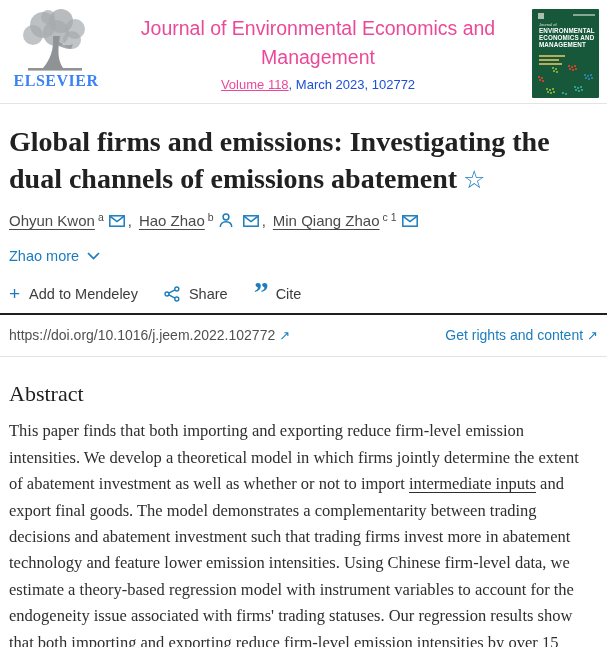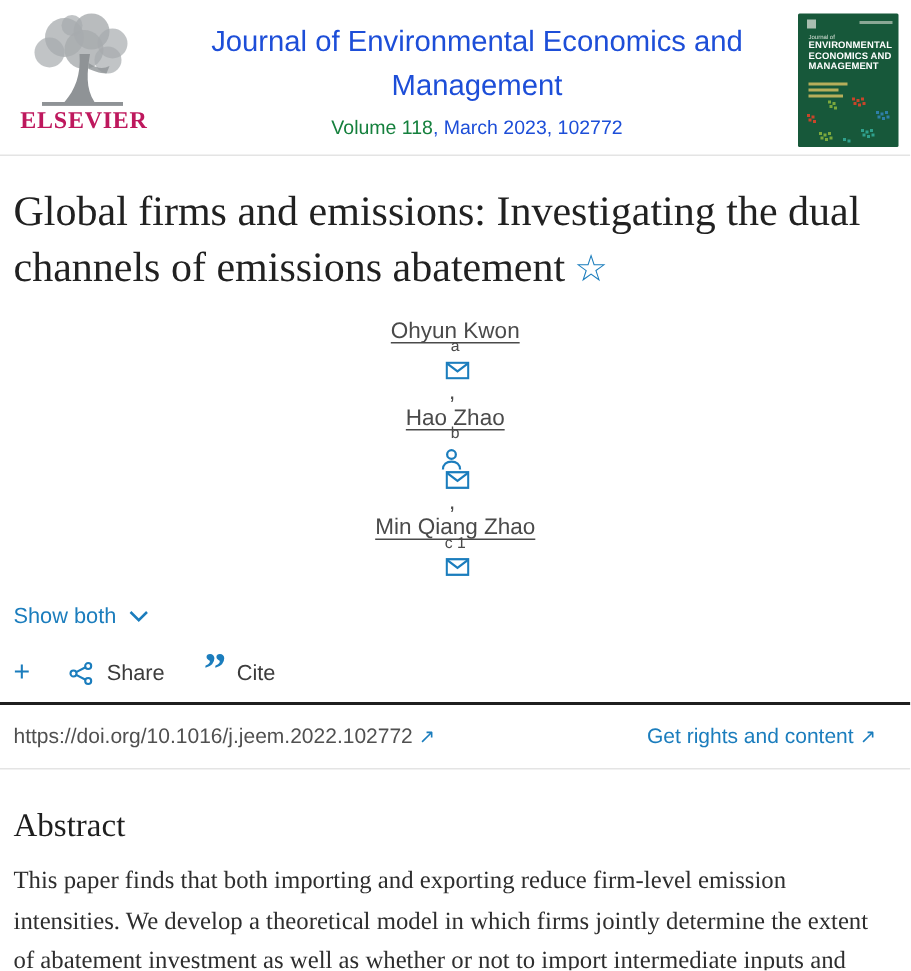--- a/index.html
+++ b/index.html
@@ -5,48 +5,48 @@
   * { margin:0; padding:0; box-sizing:border-box; }
   html,body { background:#fff; }
   body { font-family:"Liberation Sans", sans-serif; color:#3c3c3c; }
   .page { width:607px; height:647px; background:#fff; overflow:hidden; }
 
   
   .header { display:flex; align-items:flex-start; padding:8px 8px 6px 8px;
             border-bottom:1px solid #e4e4e4; height:104px; }
   .logo-col { width:96px; display:flex; flex-direction:column; align-items:center; }
   .logo-col .wordmark { font-family:"Liberation Serif", serif; font-weight:700;
-            color:#be185d; font-size:16px; letter-spacing:0.5px; margin-top:-2px; }
+            color:#3b82f6; font-size:16px; letter-spacing:0.5px; margin-top:-2px; }
   .head-mid { flex:1; text-align:center; padding-top:6px; }
-  .journal-title { font-size:19.5px; line-height:1.5; color:#1d4ed8; font-weight:400; }
+  .journal-title { font-size:19.5px; line-height:1.5; color:#ec4899; font-weight:400; }
   .vol-line { margin-top:4px; font-size:13px; }
-  .vol-link { color:#15803d; cursor:pointer; }
+  .vol-link { color:#ec4899; cursor:pointer;text-decoration:underline; }
   .issue-info { color:#1d4ed8; }
 
   
   .cover { width:67px; height:89px; background:#17583a; position:relative;
            flex-shrink:0; margin-top:1px; cursor:pointer; overflow:hidden;
            border-radius:1px; }
   .cover .corner-mark { position:absolute; left:6px; top:4px; width:6px; height:6px;
            background:#cfd8cf; opacity:.8; }
   .cover .top-right-bar { position:absolute; right:4px; top:5px; width:22px; height:2px;
            background:#bcc9bc; opacity:.7; }
   .cover .jof { position:absolute; left:7px; top:13px; font-size:4px; color:#d8e2d8; }
   .cover .cov-title { position:absolute; left:7px; top:18px; font-size:6.3px; font-weight:700;
            color:#ffffff; line-height:7.2px; letter-spacing:0.1px; }
   .cover .ed-bar { position:absolute; left:7px; height:2px; background:#d2bd62; opacity:.85; }
 
   
   .content { padding:0 9px; }
   .article-title { font-family:"Liberation Serif", serif; font-size:28px; line-height:1.33;
-           color:#212121; margin-top:19px; font-weight:400; max-width:592px; }
+           color:#212121; margin-top:19px; font-weight:700; max-width:592px; }
   .star { font-family:"DejaVu Sans", sans-serif; color:#1b7dbd; font-size:25px;
            margin-left:6px; cursor:pointer; }
   .authors { margin-top:15px; font-size:15px; color:#4a4a4a; display:flex;
-           align-items:center; flex-wrap:wrap;flex-direction:column; }
+           align-items:center; flex-wrap:wrap; }
   .author-name { color:#4a4a4a; text-decoration:underline; text-underline-offset:3px;
            cursor:pointer; }
   .sup { font-size:10.5px; vertical-align:super; margin:0 3px 0 3px; position:relative; top:-4px; }
   .a-sep { margin:0 7px 0 3px; }
   .icon-btn { display:inline-flex; align-items:center; cursor:pointer; margin-left:2px; }
   .person-ic { margin:0 8px 0 2px; display:inline-flex; }
 
   
   .show-more { margin-top:19px; color:#1b7dbd; font-size:14.5px; display:inline-flex;
            align-items:center; gap:8px; cursor:pointer; }
@@ -54,21 +54,21 @@
            font-size:14.5px; color:#3c3c3c; }
   .action { display:inline-flex; align-items:center; gap:9px; cursor:pointer; }
   .plus { color:#1b7dbd; font-size:19px; font-weight:400; line-height:14px; }
   .cite-quote { font-family:"Liberation Serif", serif; font-weight:700; color:#1b7dbd;
            font-size:30px; line-height:10px; height:14px; display:inline-block;
            overflow:visible; letter-spacing:-2px; }
 
   
   .doi-row { margin-top:11px; border-top:2px solid #1f1f1f; border-bottom:1px solid #e4e4e4;
            display:flex; justify-content:space-between; align-items:center;
-           padding:12px 23px 13px 9px; font-size:14px; }
+           padding:12px 9px 13px 9px; font-size:14px; }
   .doi-link { color:#505050; cursor:pointer; }
   .arrow { font-family:"DejaVu Sans", sans-serif; color:#1b7dbd; font-size:13px; margin-left:4px; }
   .rights-link { color:#1b7dbd; cursor:pointer; }
 
   
   .abstract-h { font-family:Liberation Serif, serif; font-size:22px; color:#1e1e1e;
            margin-top:24px; font-weight:400; }
   .abstract-p { font-family:"Liberation Serif", serif; font-size:16.5px; line-height:1.6;
            color:#2e2e2e; margin-top:11px; max-width:585px; }
   .inline-link { color:#2e2e2e; text-decoration:underline; text-underline-offset:2.5px;
@@ -204,31 +204,32 @@
         <span class="sup">c 1</span>
       <span class="icon-btn">
         <svg width="16" height="12" viewBox="0 0 16 12">
             <rect x="0.8" y="0.8" width="14.4" height="10.4" fill="none" stroke="#1b7dbd" stroke-width="1.5"></rect>
             <path d="M1.2 1.4 L8 6.6 L14.8 1.4" fill="none" stroke="#1b7dbd" stroke-width="1.5"></path>
           </svg>
       </span>
     </div>
 
     <div class="show-more">
-      <span>Show both</span>
+      <span>Zhao more</span>
       <span>
         <svg width="13" height="8" viewBox="0 0 13 8">
             <path d="M1 1 L6.5 6.5 L12 1" fill="none" stroke="#1b7dbd" stroke-width="1.7"></path>
           </svg>
       </span>
     </div>
 
     <div class="actions">
       <span class="action">
         <span class="plus">+</span>
+        <span>Add to Mendeley</span>
       </span>
       <span class="action">
         <span>
           <svg width="16" height="16" viewBox="0 0 16 16">
               <circle cx="12.8" cy="3" r="2" fill="none" stroke="#1b7dbd" stroke-width="1.4"></circle>
               <circle cx="3" cy="8" r="2" fill="none" stroke="#1b7dbd" stroke-width="1.4"></circle>
               <circle cx="12.8" cy="13" r="2" fill="none" stroke="#1b7dbd" stroke-width="1.4"></circle>
               <path d="M4.8 7.1 L11 3.8 M4.8 8.9 L11 12.2" stroke="#1b7dbd" stroke-width="1.4"></path>
             </svg>
         </span>

